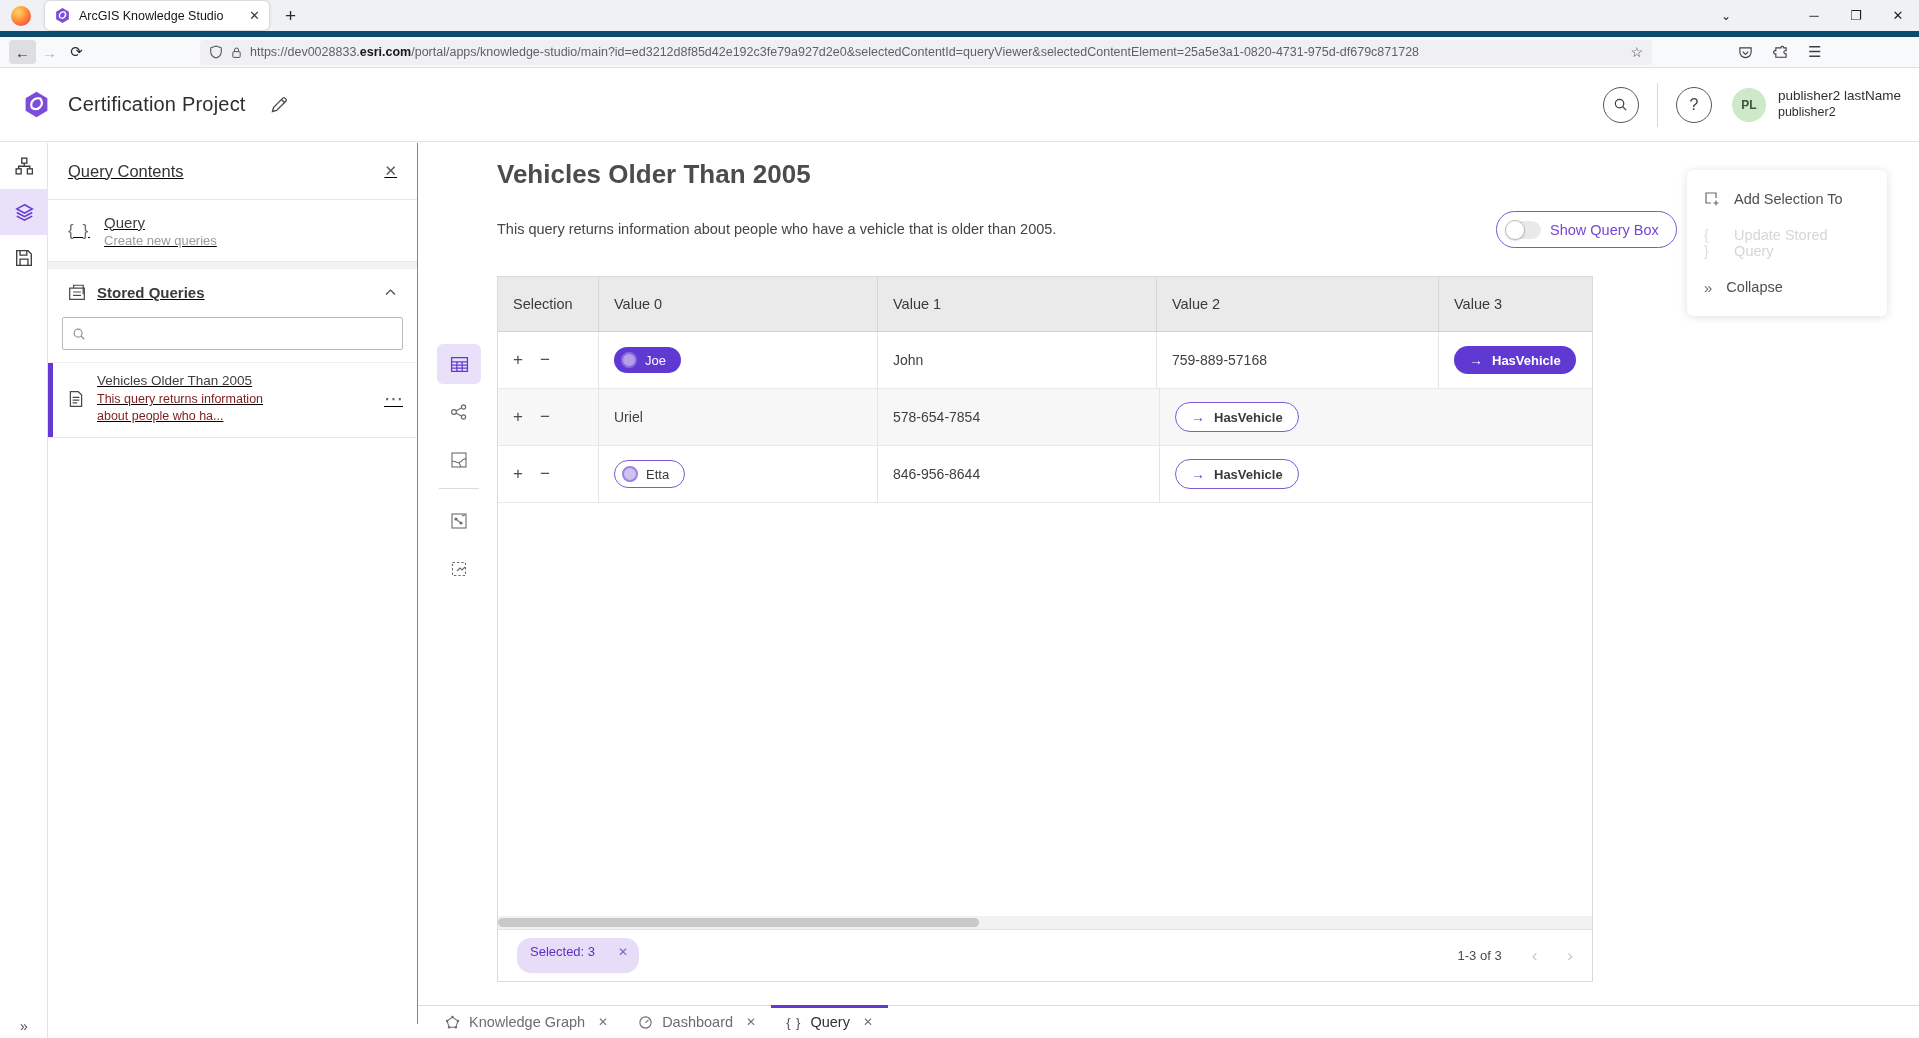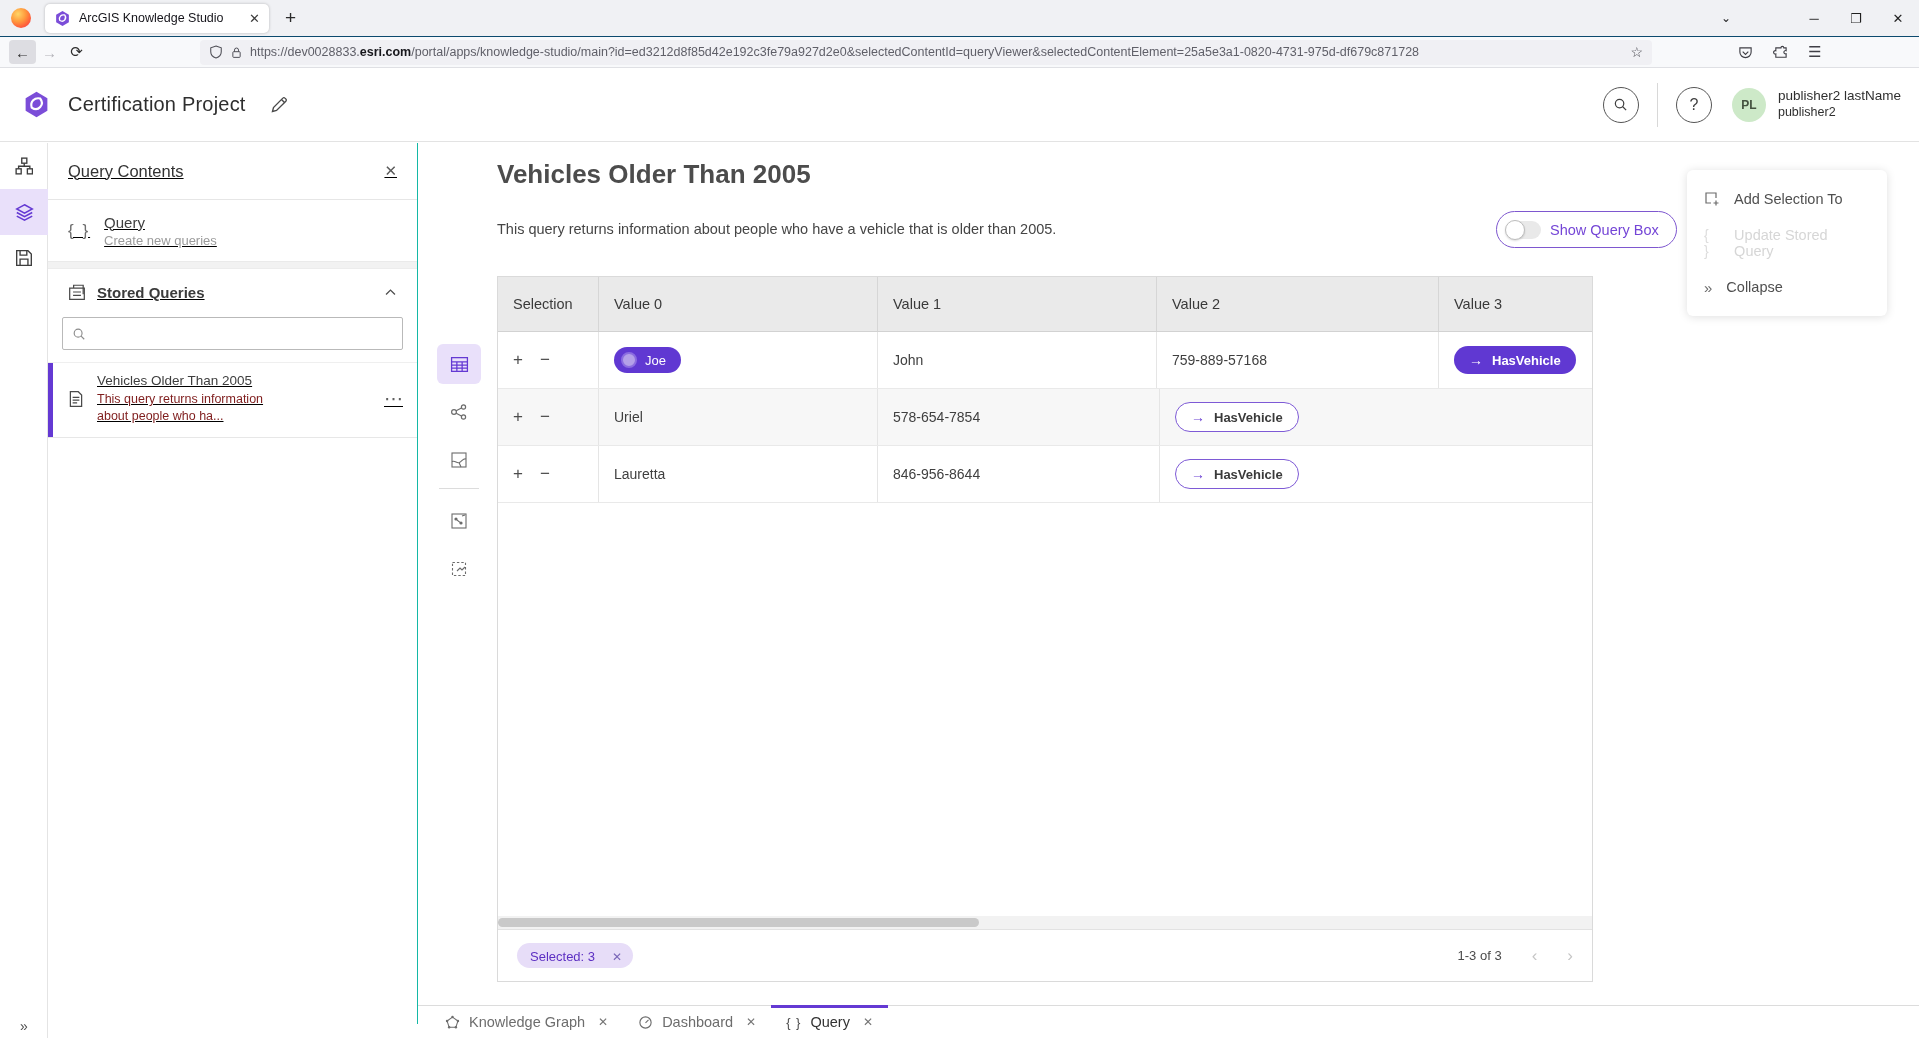--- a/index.html
+++ b/index.html
@@ -1,21 +1,21 @@
 <!DOCTYPE html>
 <html><head>
 <meta charset="utf-8">
 <style>
   * { margin:0; padding:0; box-sizing:border-box; }
   html,body { width:1919px; height:1038px; overflow:hidden; background:#fff;
     font-family:"Liberation Sans", sans-serif; -webkit-font-smoothing:antialiased; }
   svg { display:block; }
 
   
-  .tabstrip { height:37px; background:#f0f1f4; display:flex; align-items:center; border-bottom:1px solid #0c4a6e; }
+  .tabstrip { height:37px; background:#f0f1f4; display:flex; align-items:center; border-bottom:6px solid #0c4a6e; }
   .ff-icon { width:20px; height:20px; border-radius:50%; margin-left:11px; flex:0 0 auto;
     background:radial-gradient(circle at 35% 30%, #ffd567 0%, #ff9a3d 40%, #ff5e3a 70%, #e33b6b 100%); }
   .btab-chrome { margin-left:14px; width:224px; height:29px; background:#fff; border-radius:5px;
     box-shadow:0 0 3px rgba(0,0,0,.25); display:flex; align-items:center; padding:0 9px; }
   .fav { width:17px; height:17px; flex:0 0 auto; }
   .tabtitle { flex:1; font-size:12.5px; color:#15141a; margin:0 8px; white-space:nowrap; overflow:hidden; }
   .tclose { font-size:13px; color:#3a3a3a; cursor:pointer; }
   .newtab { margin-left:16px; font-size:19px; color:#2b2b2b; cursor:pointer; }
   .winctl { margin-left:auto; display:flex; align-items:center; }
   .wc { width:42px; text-align:center; color:#1f1f1f; font-size:13px; cursor:pointer; }
@@ -115,22 +115,22 @@
   .outline .dot { background:#cfc2f0; border:2px solid #9a82de; }
   .relpill { display:inline-flex; align-items:center; gap:9px; border-radius:16px; padding:6px 15px; font-size:13px; font-weight:700; cursor:pointer; }
   .relpill.filled { background:#6038d2; color:#fff; }
   .relpill.outline { background:#fff; border:1.5px solid #7e5ad6; color:#3a3a3a; }
   .relpill.outline .arr { color:#6a3fd2; }
   .arr { font-weight:400; font-size:14px; }
   .tspacer { flex:1; }
   .hscroll { height:13px; background:#f2f2f2; flex:0 0 auto; position:relative; }
   .hthumb { position:absolute; left:0; top:2px; height:9px; width:44%; background:#c9c9c9; border-radius:5px; cursor:pointer; }
   .tfooter { height:52px; border-top:1px solid #e2e2e2; display:flex; align-items:center; padding:0 19px; flex:0 0 auto; }
-  .chip { background:#e7ddf8; color:#5c2fc2; border-radius:14px; padding:6px 11px 4px 13px; font-size:13px;
-    display:inline-flex; align-items:center; gap:17px; }
+  .chip { background:#e7ddf8; color:#5c2fc2; border-radius:14px; padding:6px 11px 14px 13px; font-size:13px;
+    display:inline-flex; align-items:center; gap:23px; }
   .chipx { color:#7a66b8; font-size:12px; cursor:pointer; }
   .range { margin-left:auto; font-size:13px; color:#4a4a4a; }
   .pgbtn { margin-left:30px; color:#c6c6c6; font-size:17px; cursor:default; }
 
   
   .bottomtabs { position:absolute; left:0; right:0; bottom:0; height:33px; border-top:1px solid #dcdcdc;
     background:#fff; display:flex; align-items:stretch; padding-left:12px; }
   .btab { position:relative; display:flex; align-items:center; gap:9px; padding:0 15px; color:#6d6d6d;
     font-size:14.5px; cursor:pointer; }
   .btab .ticon { color:#6d6d6d; }
@@ -393,22 +393,25 @@
               <span>HasVehicle</span>
             </span>
           </div>
       </div>
 
       <div class="trow">
         <div class="td c0 selcell">
             <span>+</span>
             <span>−</span>
           </div>
-        <div class="td c2">
-            <span>Lauretta</span>
+        <div class="td c1">
+            <span class="entpill outline">
+              <span class="dot"></span>
+              <span>Etta</span>
+            </span>
           </div>
         <div class="td c3">
             <span>846-956-8644</span>
           </div>
         <div class="td c4">
             <span class="relpill outline">
               <span class="arr">→</span>
               <span>HasVehicle</span>
             </span>
           </div>

